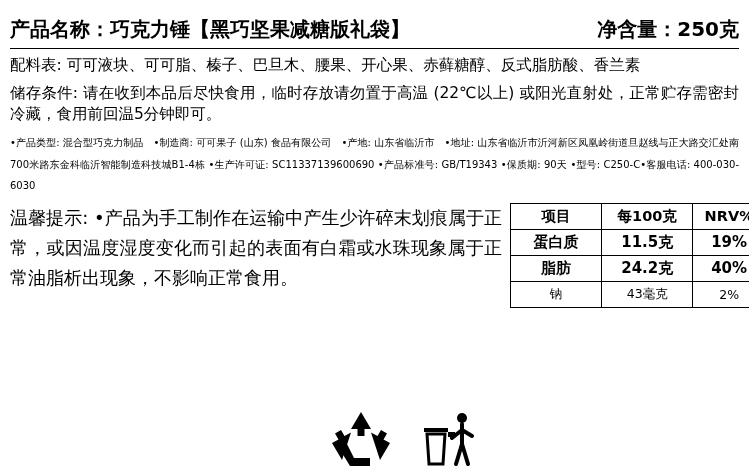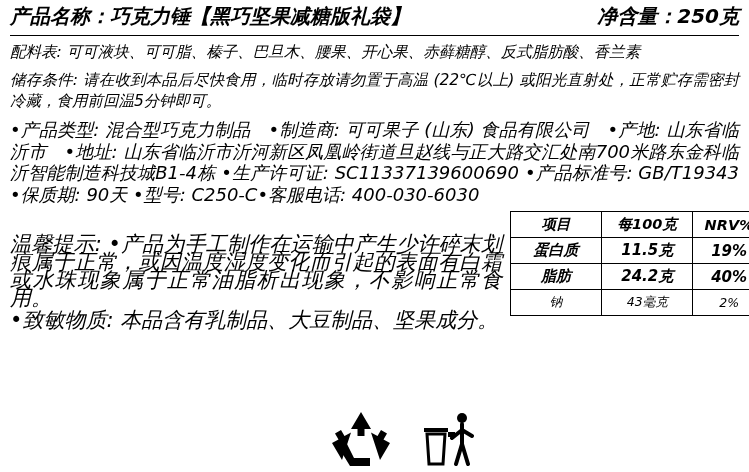--- a/index.html
+++ b/index.html
@@ -12,22 +12,21 @@
     background: #ffffff;
     font-family: "DejaVu Sans", "Liberation Sans", sans-serif;
     color: #000000;
     overflow: hidden;
   }
   .label {
     position: relative;
     width: 749px;
     height: 472px;
     box-sizing: border-box;
-    padding: 3px 10px 0 10px;
-    font-style: italic;
+    padding: 16px 10px 0 10px;
   }
   .title-row {
     display: flex;
     align-items: baseline;
     justify-content: space-between;
     font-weight: bold;
     font-size: 20px;
     line-height: 26px;
     white-space: nowrap;
     margin-bottom: 6px;
@@ -46,36 +45,35 @@
   .block {
     font-size: 15.5px;
     line-height: 21px;
     margin-bottom: 7px;
     text-align: justify;
   }
   .block .lead {
     font-weight: normal;
   }
   .specs {
-    font-size: 18px;
+    font-size: 10px;
     line-height: 21.5px;
     margin-bottom: 6px;
     text-align: justify;
   }
   .lower {
     display: flex;
     align-items: flex-start;
   }
   .lower-left {
     width: 492px;
     flex: 0 0 492px;
-    font-size: 21px;
-    line-height: 18px;
+    font-size: 18px;
+    line-height: 30px;
     text-align: justify;
-    margin-top: 24px;
   }
   .lower-left p {
     margin: 0 0 4px 0;
   }
   .lower-right {
     flex: 1 1 auto;
     padding-left: 8px;
   }
   .nutri-title {
     text-align: center;
@@ -144,21 +142,20 @@
   <div class="block">
     <span class="lead">储存条件:</span>
     <span>请在收到本品后尽快食用，临时存放请勿置于高温 (22℃以上) 或阳光直射处，正常贮存需密封冷藏，食用前回温5分钟即可。</span>
   </div>
 
   <div class="specs">•产品类型: 混合型巧克力制品　•制造商: 可可果子 (山东) 食品有限公司　•产地: 山东省临沂市　•地址: 山东省临沂市沂河新区凤凰岭街道旦赵线与正大路交汇处南700米路东金科临沂智能制造科技城B1-4栋 •生产许可证: SC11337139600690 •产品标准号: GB/T19343 •保质期: 90天 •型号: C250-C•客服电话: 400-030-6030</div>
 
   <div class="lower">
     <div class="lower-left">
       <p>温馨提示: •产品为手工制作在运输中产生少许碎末划痕属于正常，或因温度湿度变化而引起的表面有白霜或水珠现象属于正常油脂析出现象，不影响正常食用。</p>
-      <p>•致敏物质: 本品含有乳制品、大豆制品、坚果成分。</p>
     </div>
 
     <div class="lower-right">
       <table class="nutri">
         <tbody>
           <tr class="hdr">
             <td class="c1">项目</td>
             <td class="c2">每100克</td>
             <td class="c3">NRV%</td>
           </tr>

